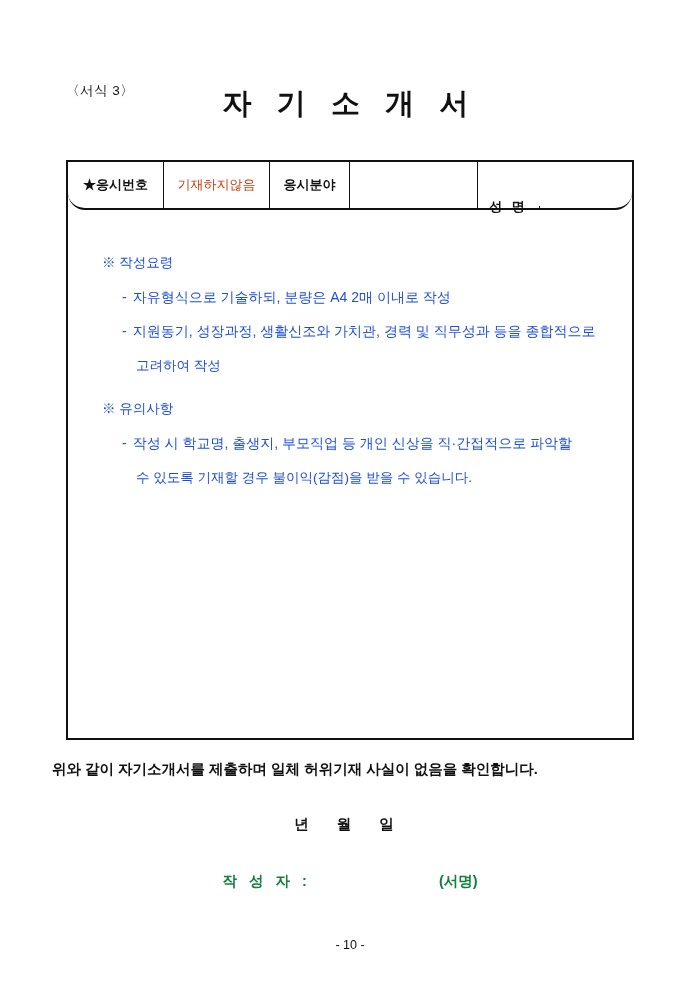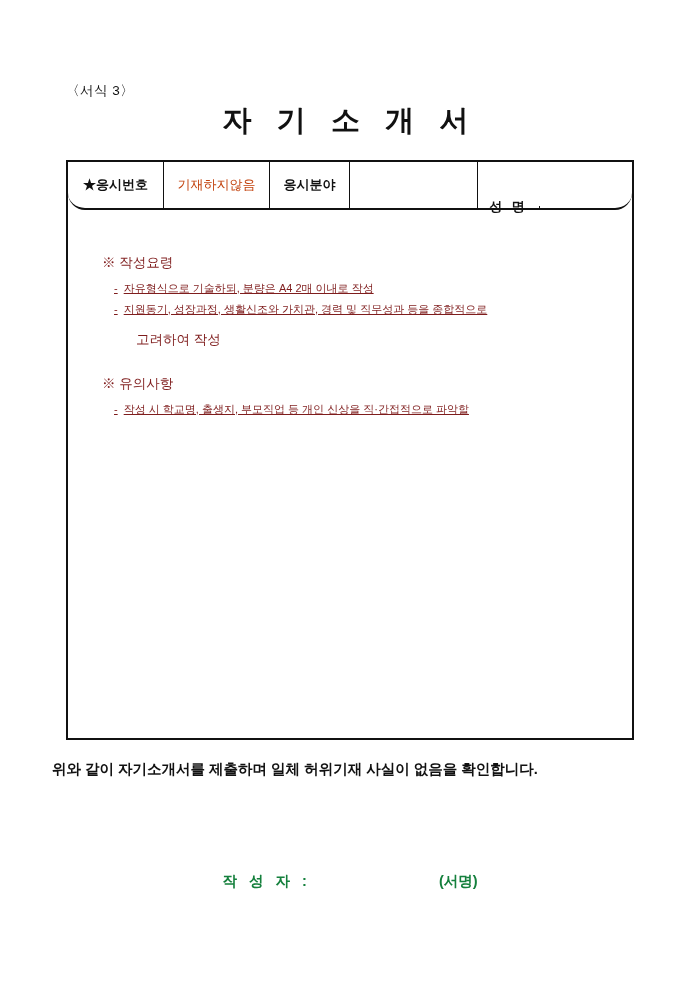--- a/index.html
+++ b/index.html
@@ -27,21 +27,21 @@
     position: absolute;
     left: 66px;
     top: 82px;
     font-size: 13.5px;
     letter-spacing: 0.5px;
     color: #111;
   }
   .doc-title {
     position: absolute;
     left: 0;
-    top: 101px;
+    top: 84px;
     width: 700px;
     text-align: center;
     font-size: 29px;
     font-weight: bold;
     letter-spacing: 9px;
     color: #111;
     font-family: "Liberation Serif", serif;
   }
   .main-box {
     position: absolute;
@@ -80,34 +80,33 @@
   .hc.cell-field-label { width: 80px; }
   .hc.cell-field-value { width: 128px; }
   .hc.cell-name-label { width: 62px; letter-spacing: 3px; margin-top: 44px; }
   .hc.cell-name-value { width: 92px; }
 
   .notes {
     padding: 40px 12px 0 22px;
     box-sizing: border-box;
     font-size: 13.5px;
     line-height: 1.9;
-    color: #7f1d1d;
+    color: #1d4ed8;
   }
   .note-group { margin-bottom: 18px; }
   .note-heading {
     margin: 0 0 2px 0;
     padding-left: 12px;
     font-size: 13.5px;
   }
   .note-item {
-    margin: 0;
+    margin: 8px;
     padding-left: 24px;
     text-indent: 0;
-    font-size: 11px;
-    text-decoration: underline;
+    font-size: 14px;
   }
   .note-item .dash { margin-right: 6px; }
   .note-cont {
     margin: 8px;
     padding-left: 38px;
     font-size: 13.5px;
   }
   .statement {
     position: absolute;
     left: 52px;
@@ -182,28 +181,31 @@
           <span class="dash">-</span><span>지원동기, 성장과정, 생활신조와 가치관, 경력 및 직무성과 등을 종합적으로</span>
         </p>
         <p class="note-cont">고려하여 작성</p>
       </div>
 
       <div class="note-group">
         <p class="note-heading">※ 유의사항</p>
         <p class="note-item">
           <span class="dash">-</span><span>작성 시 학교명, 출생지, 부모직업 등 개인 신상을 직·간접적으로 파악할</span>
         </p>
+        <p class="note-cont">수 있도록 기재할 경우 불이익(감점)을 받을 수 있습니다.</p>
       </div>
 
     </div>
   </div>
 
   <div class="statement">위와 같이 자기소개서를 제출하며 일체 허위기재 사실이 없음을 확인합니다.</div>
 
+  <div class="date-line">년  월  일</div>
 
   <div class="signature-line">
     <span class="sig-author">작 성 자 :</span>
     <span class="sig-spacer"></span>
     <span class="sig-sign">(서명)</span>
   </div>
 
+  <div class="page-number">- 10 -</div>
 
 </div>
 
 </body></html>

